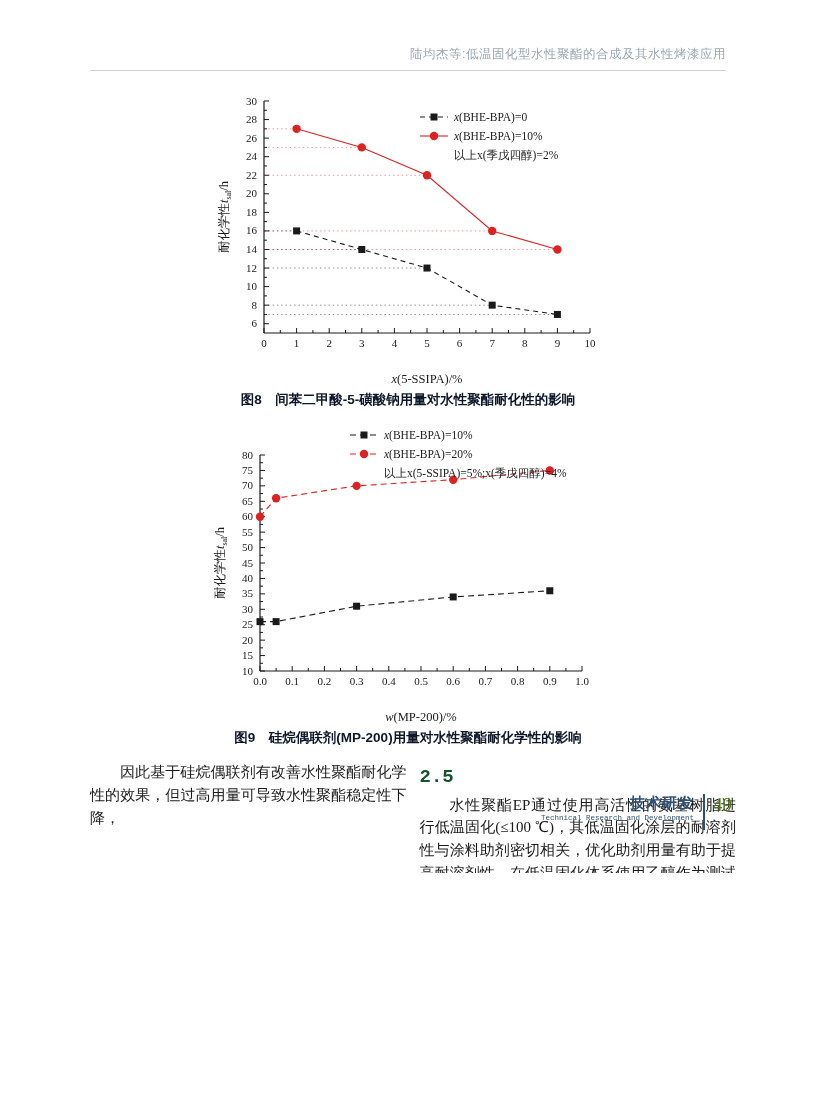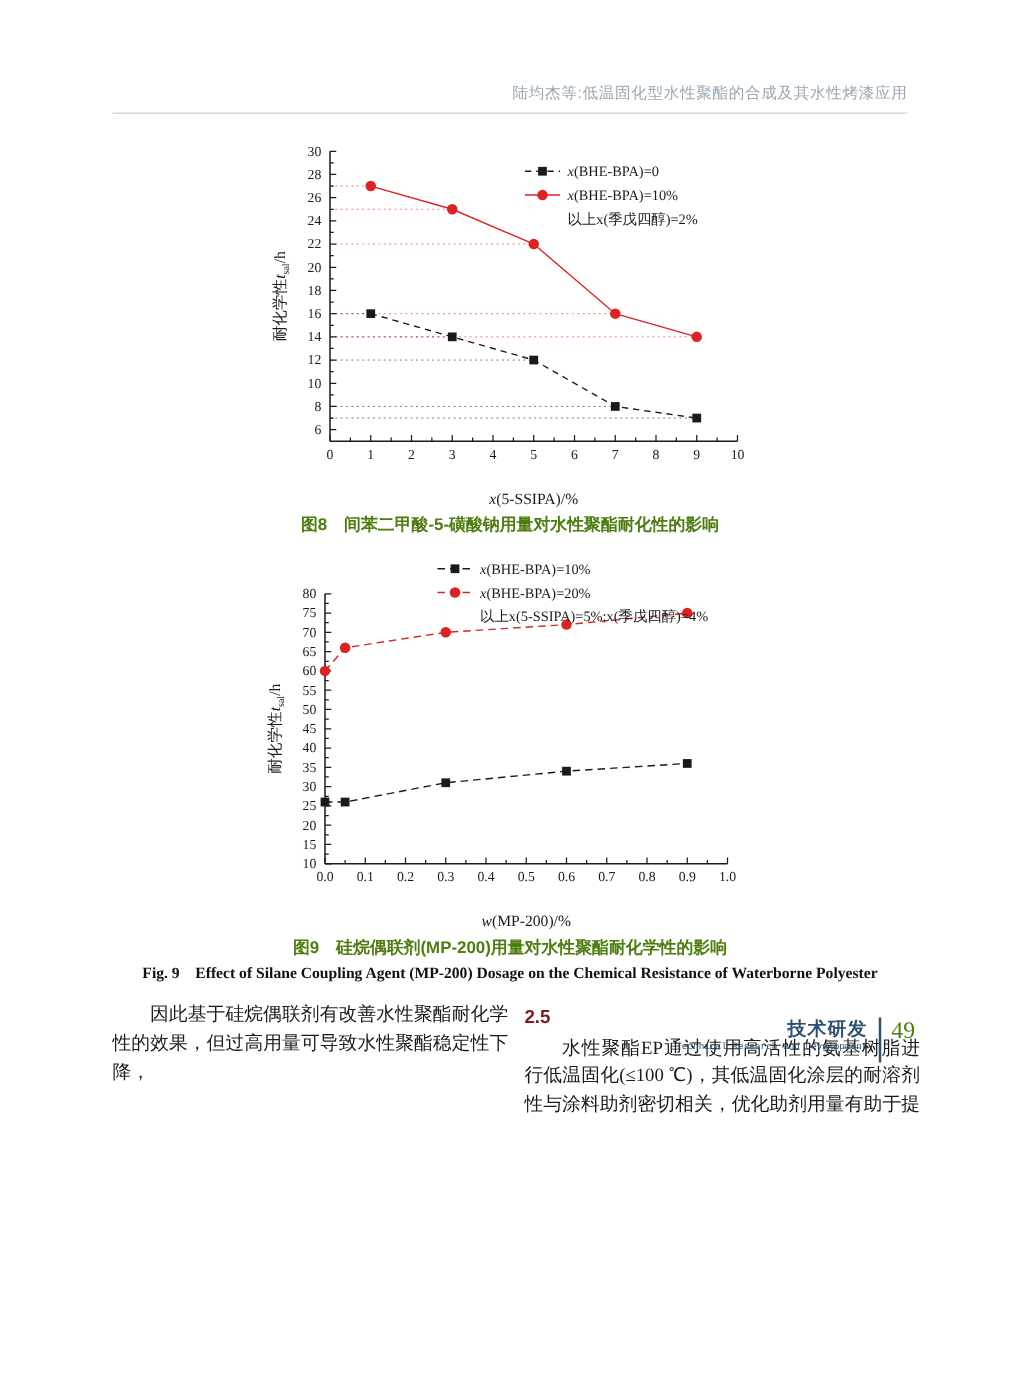--- a/index.html
+++ b/index.html
@@ -1,32 +1,32 @@
 <!DOCTYPE html>
 <html><head>
 <meta charset="utf-8">
 <style>
   html,body{margin:0;padding:0;background:#ffffff;}
   .page{position:relative;width:816px;height:873px;background:#ffffff;overflow:hidden;
-        font-family:"Liberation Serif",serif;color:#1a1a1a;margin-top:20px;}
+        font-family:"Liberation Serif",serif;color:#1a1a1a;}
   .running-head{padding:46px 90px 0 0;text-align:right;font-family:"Liberation Sans",sans-serif;
         font-size:12.5px;color:#9aa7b2;letter-spacing:.5px;}
   .head-rule{margin:7px 90px 0 90px;border-top:1px solid #ccd2d7;height:0;}
   .fig-block{text-align:center;}
   .fig-svg{display:block;margin:16px auto 0 auto;}
   .cap-zh{margin-top:4px;font-family:"Liberation Sans",sans-serif;font-weight:bold;
-        font-size:13.5px;color:#4d7c0f;}
+        font-size:13.5px;color:#0f172a;}
   .cap-en{margin-top:3px;font-family:"Liberation Serif",serif;font-weight:bold;
         font-size:12.5px;color:#111;}
   .columns{display:flex;gap:13px;padding:14px 80px 0 90px;}
   .col{flex:1;min-width:0;font-size:15px;line-height:1.52;text-align:justify;}
   .col p{margin:0;}
   p.indent{text-indent:2em;}
-  .section-heading{display:flex;color:#7f1d1d;font-family:Liberation Sans, sans-serif;
-        font-weight:bold;font-size:15px;line-height:1.5;margin:2px 0 2px 0;}
+  .section-heading{display:flex;color:#14532d;font-family:Liberation Mono, monospace;
+        font-weight:bold;font-size:19px;line-height:1.5;margin:2px 0 2px 0;}
   .sec-num{width:36px;flex:0 0 36px;}
   .sec-text{flex:1;}
   .footer{position:absolute;right:84px;bottom:43px;display:flex;align-items:flex-start;}
   .footer-labels{text-align:right;color:#2d5074;}
   .footer-zh{font-family:"Liberation Sans",sans-serif;font-weight:bold;font-size:15px;letter-spacing:1px;}
   .footer-en{font-family:Liberation Mono, monospace;font-size:7.5px;margin-top:1px;}
   .footer-bar{width:2px;height:36px;background:#2d5074;margin:0 8px 0 9px;}
   .footer-page{font-family:"Liberation Serif",serif;font-size:19px;color:#4d7c0f;padding-bottom:6px;}
 </style>
 </head>
@@ -242,21 +242,20 @@
         <circle cx="337.8" cy="45.42857142857143" r="4.2" fill="#dd2222"></circle>
         <line x1="138" y1="10" x2="166" y2="10" stroke="#1a1a1a" stroke-width="1.1" stroke-dasharray="6,4"></line>
         <rect x="148.5" y="6.5" width="7" height="7" fill="#1a1a1a"></rect>
         <text x="172" y="14" font-size="11.5" font-family="&quot;Liberation Serif&quot;,serif" text-anchor="start" fill="#1a1a1a"><tspan font-style="italic">x</tspan><tspan>(BHE-BPA)=10%</tspan></text>
         <line x1="138" y1="29" x2="166" y2="29" stroke="#dd2222" stroke-width="1.1" stroke-dasharray="6,4"></line>
         <circle cx="152" cy="29" r="4.2" fill="#dd2222"></circle>
         <text x="172" y="33" font-size="11.5" font-family="&quot;Liberation Serif&quot;,serif" text-anchor="start" fill="#1a1a1a"><tspan font-style="italic">x</tspan><tspan>(BHE-BPA)=20%</tspan></text>
         <text x="172" y="52" font-size="11.5" font-family="&quot;Liberation Serif&quot;,serif" text-anchor="start" fill="#1a1a1a">以上x(5-SSIPA)=5%;x(季戊四醇)=4%</text>
       </svg>
     <div class="cap-zh">图9　硅烷偶联剂(MP-200)用量对水性聚酯耐化学性的影响</div>
-    <div class="cap-en">Fig. 9　Effect of Silane Coupling Agent (MP-200) Dosage on the Chemical Resistance of Waterborne Polyester</div>
   </div>
 
   <div class="columns">
     <div class="col">
       <p class="indent">因此基于硅烷偶联剂有改善水性聚酯耐化学性的效果，但过高用量可导致水性聚酯稳定性下降，</p>
     </div>
     <div class="col">
       <div class="section-heading">
         <span class="sec-num">2.5</span>
       </div>

